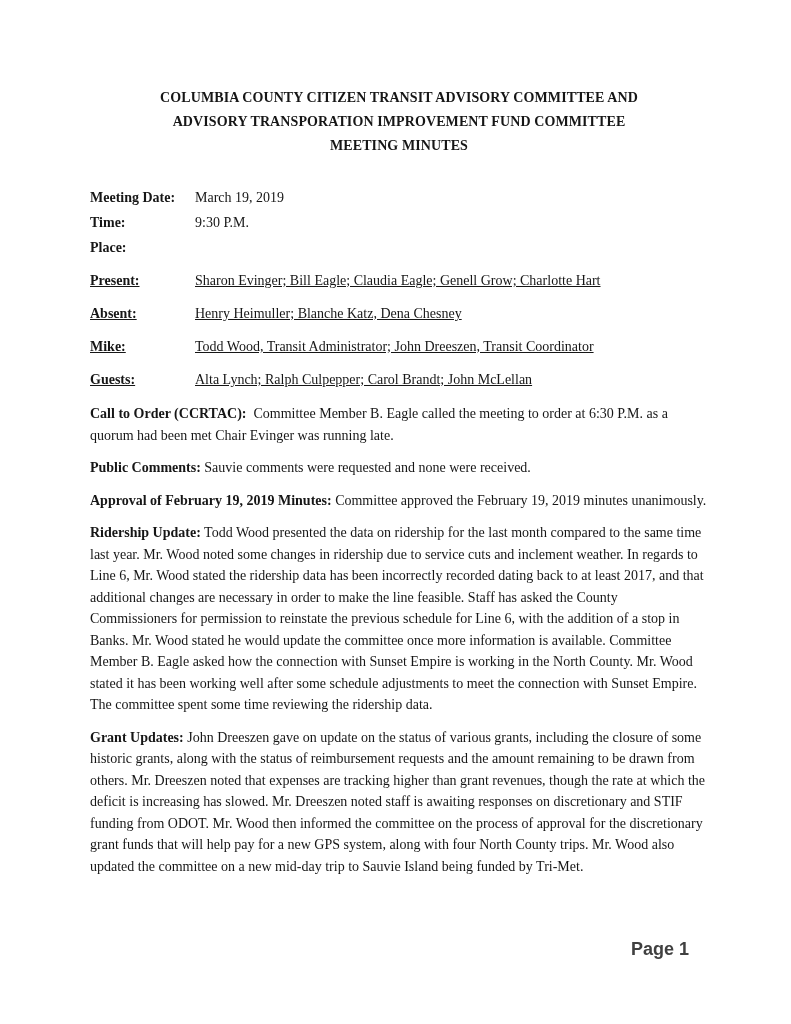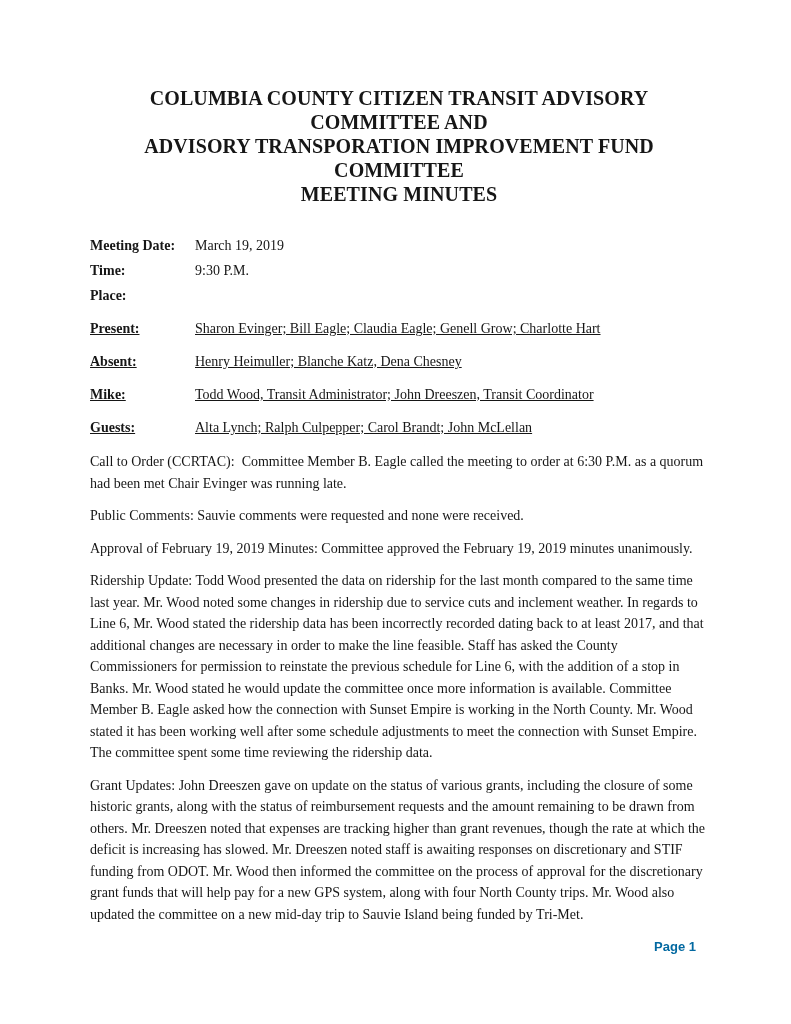--- a/index.html
+++ b/index.html
@@ -15,21 +15,21 @@
     overflow: hidden;
     font-family: "Liberation Serif", "DejaVu Serif", serif;
     color: #161616;
   }
   .content {
     padding: 86px 83px 0 90px; 
   }
   .title {
     text-align: center;
     font-weight: bold;
-    font-size: 20px;
+    font-size: 14px;
     line-height: 24px;
     letter-spacing: 0.1px;
   }
   .meta-top {
     margin-top: 27px;
   }
   .meta-row {
     display: flex;
     align-items: baseline;
     font-size: 14px;
@@ -52,32 +52,32 @@
   .sections {
     margin-top: 3px;
   }
   .section-para {
     margin: 11px 0 0 0;
     font-size: 14px;
     line-height: 21.5px;
     text-align: left;
   }
   .section-heading {
-    font-weight: normal;
+    font-weight: bold;
     text-align: center;
   }
   .gap2 { white-space: pre; } 
   .footer {
     position: absolute;
     top: 939px;
-    right: 95px;
+    right: 102px;
     font-family: "Liberation Sans", "DejaVu Sans", sans-serif;
     font-weight: bold;
-    font-size: 13px;
-    color: #0369a1;
+    font-size: 18px;
+    color: #404040;
   }
 </style>
 </head>
 <body>
 
 <div class="page">
   <div class="content">
 
     <header class="title" id="title-block">
         <div class="title-line">COLUMBIA COUNTY CITIZEN TRANSIT ADVISORY COMMITTEE AND</div>

